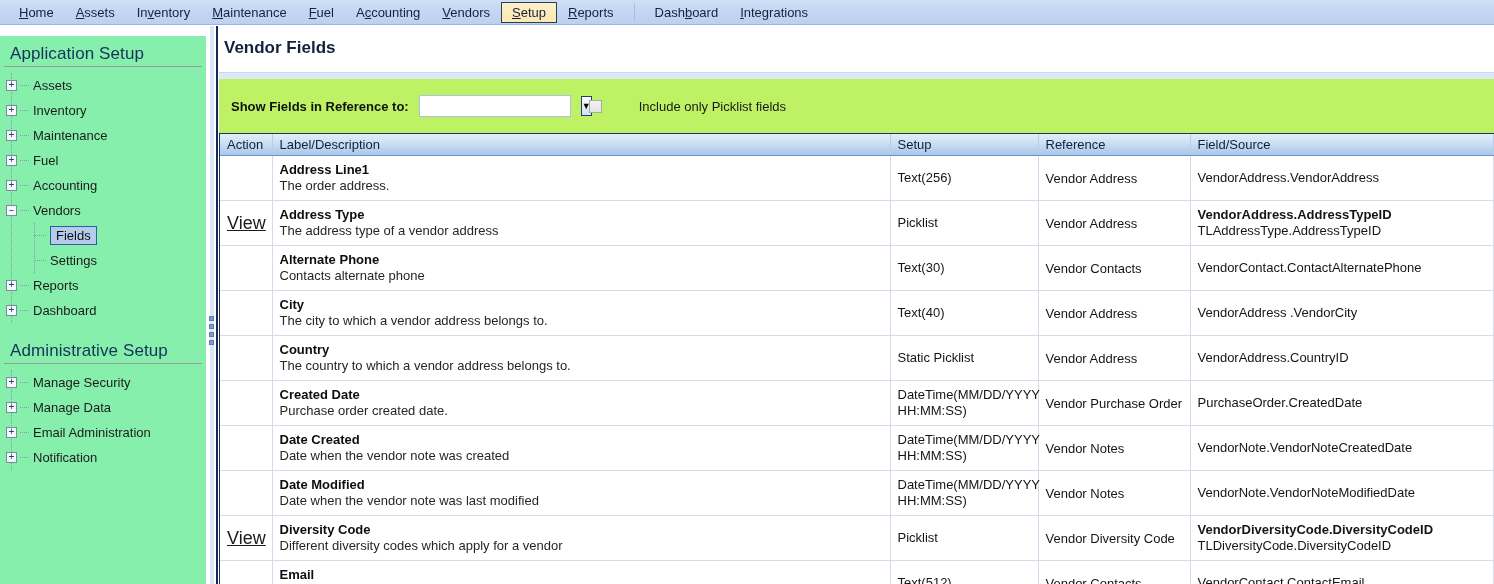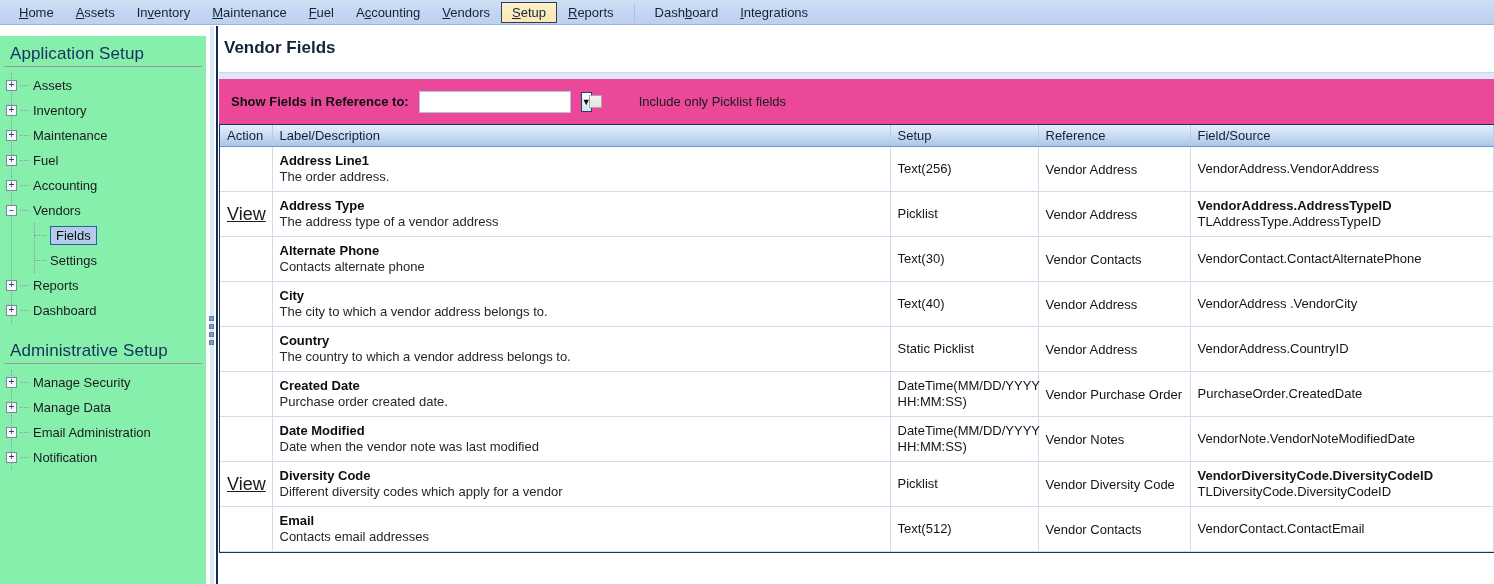--- a/index.html
+++ b/index.html
@@ -156,24 +156,24 @@
   }
   #title-rule {
     height: 1px; background: #c9d9ef;
     margin-top: 2px;
   }
   #filter-band {
     height: 6px;
     background: #dbe8f8;
   }
   #filterbar {
-    height: 45px;
+    height: 54px;
     display: flex; align-items: center;
     padding-left: 12px;
-    background: #ec4899;
+    background: #bef264;
   }
   #filter-label {
     font-size: 13px; font-weight: bold;
     color: #101010;
     margin-right: 10px;
   }
   .combo {
     width: 152px; height: 22px;
     border: 1px solid #aac3e0;
     background: #ffffff;
@@ -478,20 +478,32 @@
             </td>
             <td class="typecell">DateTime(MM/DD/YYYY HH:MM:SS)</td>
             <td>Vendor Purchase Order</td>
             <td>
               <div class="fsrc-sub">PurchaseOrder.CreatedDate</div>
             </td>
           </tr>
           <tr>
             <td class="act"></td>
             <td>
+              <div class="lbl">Date Created</div>
+              <div class="desc">Date when the vendor note was created</div>
+            </td>
+            <td class="typecell">DateTime(MM/DD/YYYY HH:MM:SS)</td>
+            <td>Vendor Notes</td>
+            <td>
+              <div class="fsrc-sub">VendorNote.VendorNoteCreatedDate</div>
+            </td>
+          </tr>
+          <tr>
+            <td class="act"></td>
+            <td>
               <div class="lbl">Date Modified</div>
               <div class="desc">Date when the vendor note was last modified</div>
             </td>
             <td class="typecell">DateTime(MM/DD/YYYY HH:MM:SS)</td>
             <td>Vendor Notes</td>
             <td>
               <div class="fsrc-sub">VendorNote.VendorNoteModifiedDate</div>
             </td>
           </tr>
           <tr>

